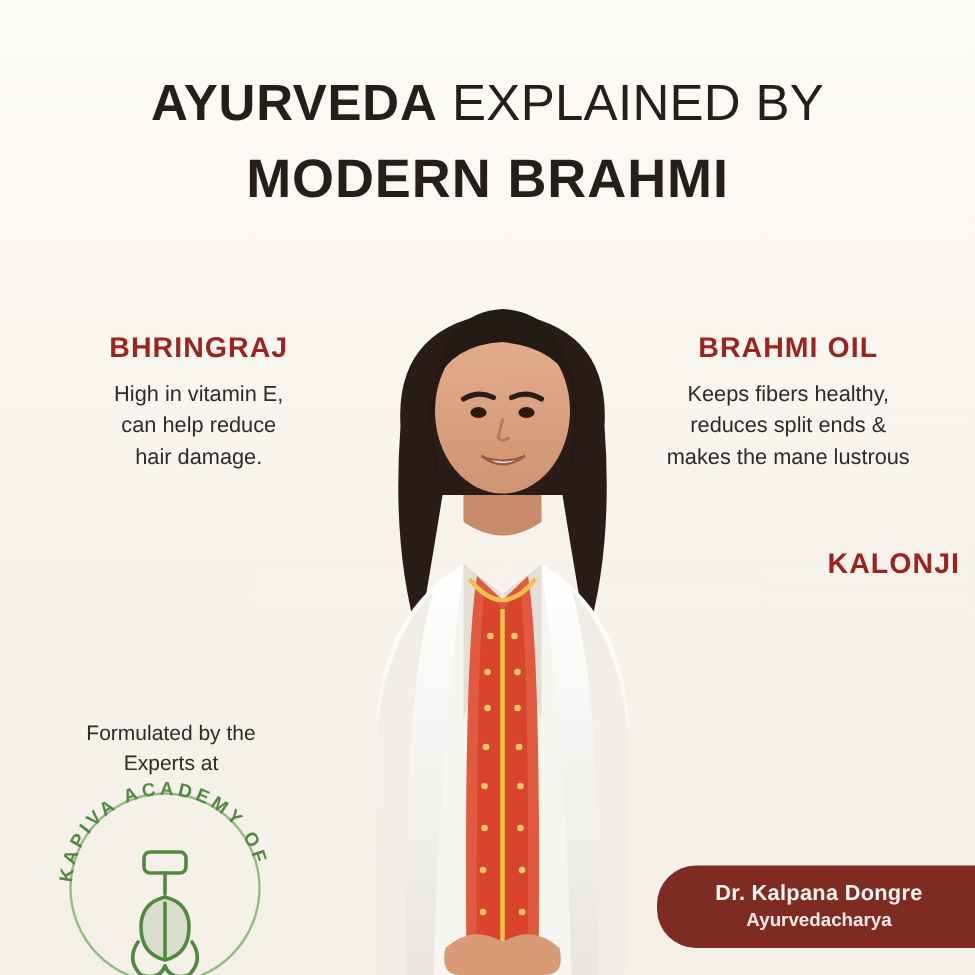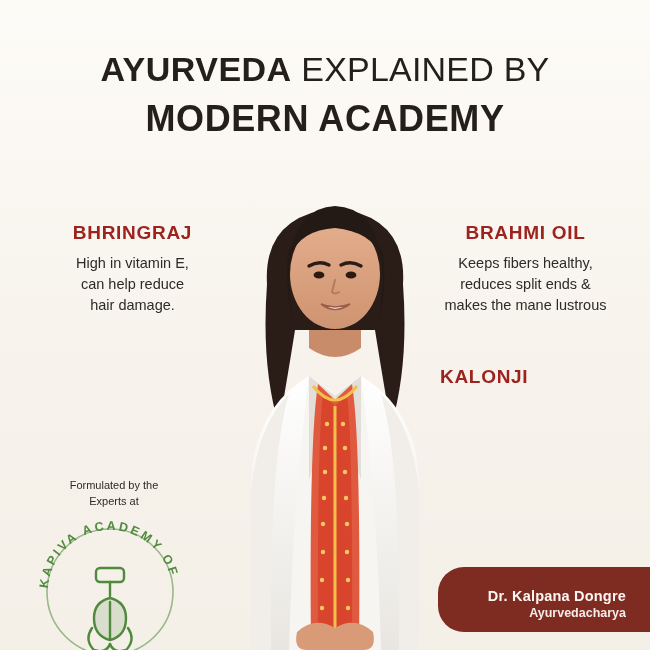--- a/index.html
+++ b/index.html
@@ -77,31 +77,31 @@
   #ing-brahmi {
     left: 418px;
     top: 222px;
     width: 215px;
     text-align: center;
   }
   #ing-kalonji {
     left: 440px;
     top: 366px;
     width: 200px;
-    text-align: left;
+    text-align: right;
   }
 
   
   .formulated {
     position: absolute;
     left: 24px;
     top: 478px;
     width: 180px;
     text-align: center;
-    font-size: 11px;
+    font-size: 14px;
     line-height: 1.45;
     color: #2e2a27;
     white-space: pre-line;
   }
 
   
   .logo {
     position: absolute;
     left: 30px;
     top: 512px;
@@ -120,24 +120,24 @@
   }
   .doctor svg { display: block; }
 
   
   .badge {
     position: absolute;
     right: 0;
     bottom: 18px;
     background: #7e2b22;
     color: #fdf6f2;
-    padding: 21px 24px 12px 28px;
+    padding: 11px 24px 12px 28px;
     border-top-left-radius: 26px;
     border-bottom-left-radius: 26px;
-    text-align: right;
+    text-align: center;
     min-width: 160px;
   }
   .badge .n {
     font-size: 14.5px;
     font-weight: 700;
     letter-spacing: 0.2px;
   }
   .badge .r {
     font-size: 12.5px;
     margin-top: 2px;
@@ -148,21 +148,21 @@
 </head>
 <body>
 
 <div class="poster">
 
   <div class="headline">
     <div class="line1">
       <span class="hl-bold">AYURVEDA</span>
       <span class="hl-light">EXPLAINED BY</span>
     </div>
-    <div class="line2">MODERN ACADEMY</div>
+    <div class="line2">MODERN BRAHMI</div>
   </div>
 
   <div class="doctor">
     <svg width="260" height="470" viewBox="0 0 260 470" xmlns="http://www.w3.org/2000/svg" aria-hidden="true">
       <defs>
         <linearGradient id="coat" x1="0" y1="0" x2="0" y2="1">
           <stop offset="0%" stop-color="#ffffff"></stop>
           <stop offset="100%" stop-color="#e9e6e1"></stop>
         </linearGradient>
         <linearGradient id="skin" x1="0" y1="0" x2="0" y2="1">

